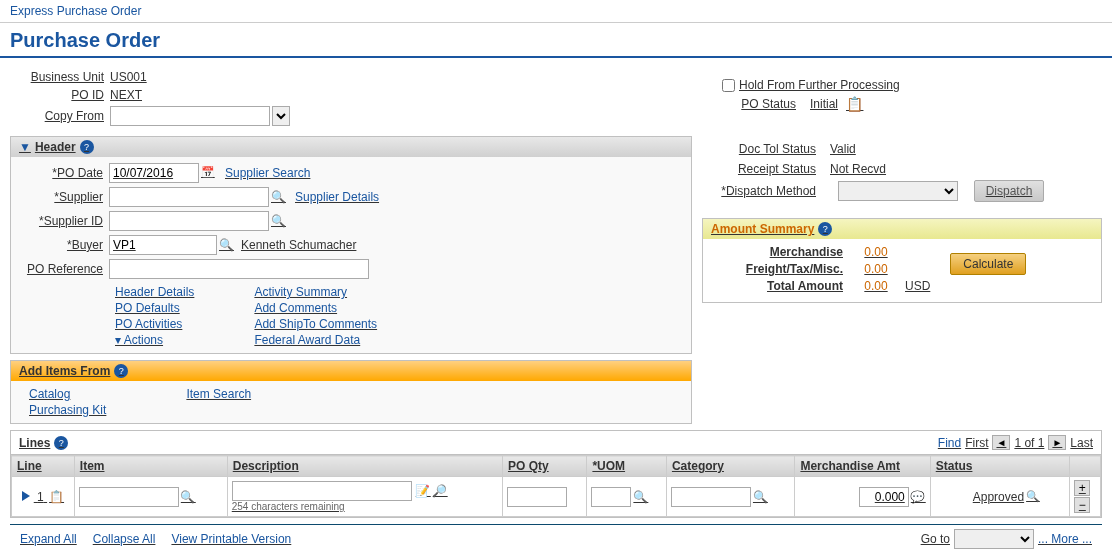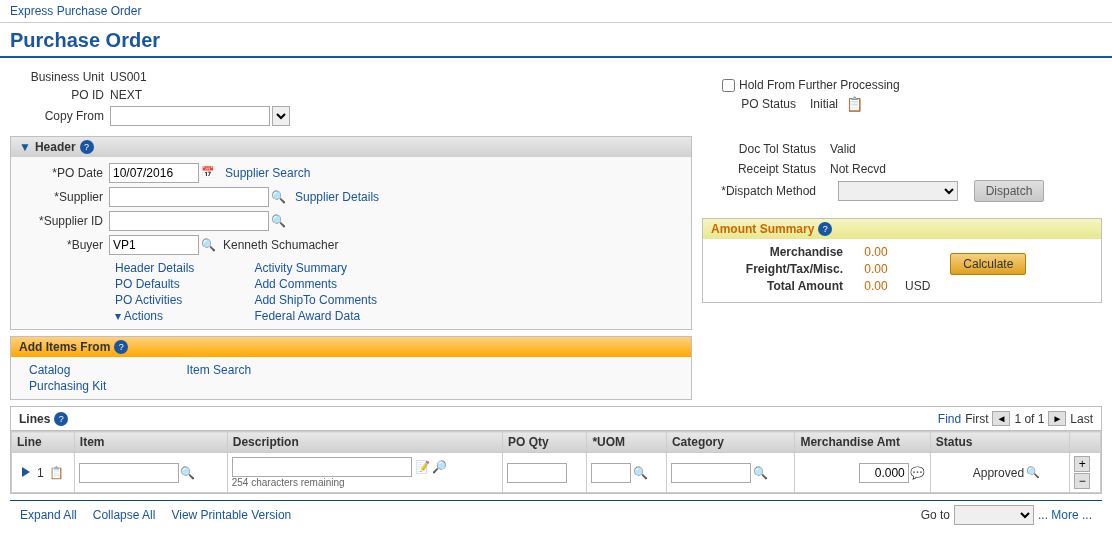--- a/index.html
+++ b/index.html
@@ -3,21 +3,21 @@
   <meta charset="utf-8">
   <style>
     * { box-sizing: border-box; margin: 0; padding: 0; }
     body { font-family: Arial, sans-serif; font-size: 12px; color: #333; background: #fff; }
 
     .top-bar { background: #fff; padding: 4px 10px; border-bottom: 1px solid #ccc; }
     .top-bar a { color: #1a56a0; font-size: 12px; text-decoration: none; }
 
     .page-title { font-size: 20px; color: #1a56a0; font-weight: bold; padding: 6px 10px 4px 10px; border-bottom: 2px solid #1a56a0; margin-bottom: 8px; }
 
-    .main-content { padding: 4px 10px; }
+    .main-content { padding: 4px 10px; text-decoration: underline; }
 
     .form-row { display: flex; align-items: center; margin-bottom: 4px; }
     .form-label { color: #333; text-align: right; min-width: 100px; padding-right: 6px; font-size: 12px; }
     .form-value { color: #333; font-size: 12px; }
     .form-input { border: 1px solid #aaa; height: 20px; font-size: 12px; padding: 1px 3px; }
     .form-input-md { width: 160px; }
     .form-select { border: 1px solid #aaa; height: 20px; font-size: 12px; padding: 1px 2px; width: 120px; }
 
     
     .section-panel { border: 1px solid #c0c0c0; margin-bottom: 6px; }
@@ -159,26 +159,30 @@
                 <span class="form-label" style="min-width:90px;">*Supplier ID</span>
                 <div class="inline-flex">
                   <input type="text" class="form-input form-input-md" style="">
                   <span class="search-icon">🔍</span>
                 </div>
               </div>
 
               <div class="form-row">
                 <span class="form-label" style="min-width:90px;">*Buyer</span>
                 <div class="inline-flex">
-                  <input type="text" class="form-input" style="width: 90px;" value="VP1">
+                  <input type="text" class="form-input" style="width: 108px;" value="VP1">
                   <span class="search-icon">🔍</span>
                 </div>
                 <span style="margin-left:8px; font-size:12px;">Kenneth Schumacher</span>
               </div>
 
+              <div class="form-row">
+                <span class="form-label" style="min-width:90px;">PO Reference</span>
+                <input type="text" class="form-input" style="width: 260px;">
+              </div>
 
               <div style="margin-top:6px; margin-left:96px; display:flex; gap:60px;">
                 <div class="link-col">
                   <a class="link">Header Details</a>
                   <a class="link">PO Defaults</a>
                   <a class="link">PO Activities</a>
                   <a class="link">▾ Actions</a>
                 </div>
                 <div class="link-col">
                   <a class="link">Activity Summary</a>

